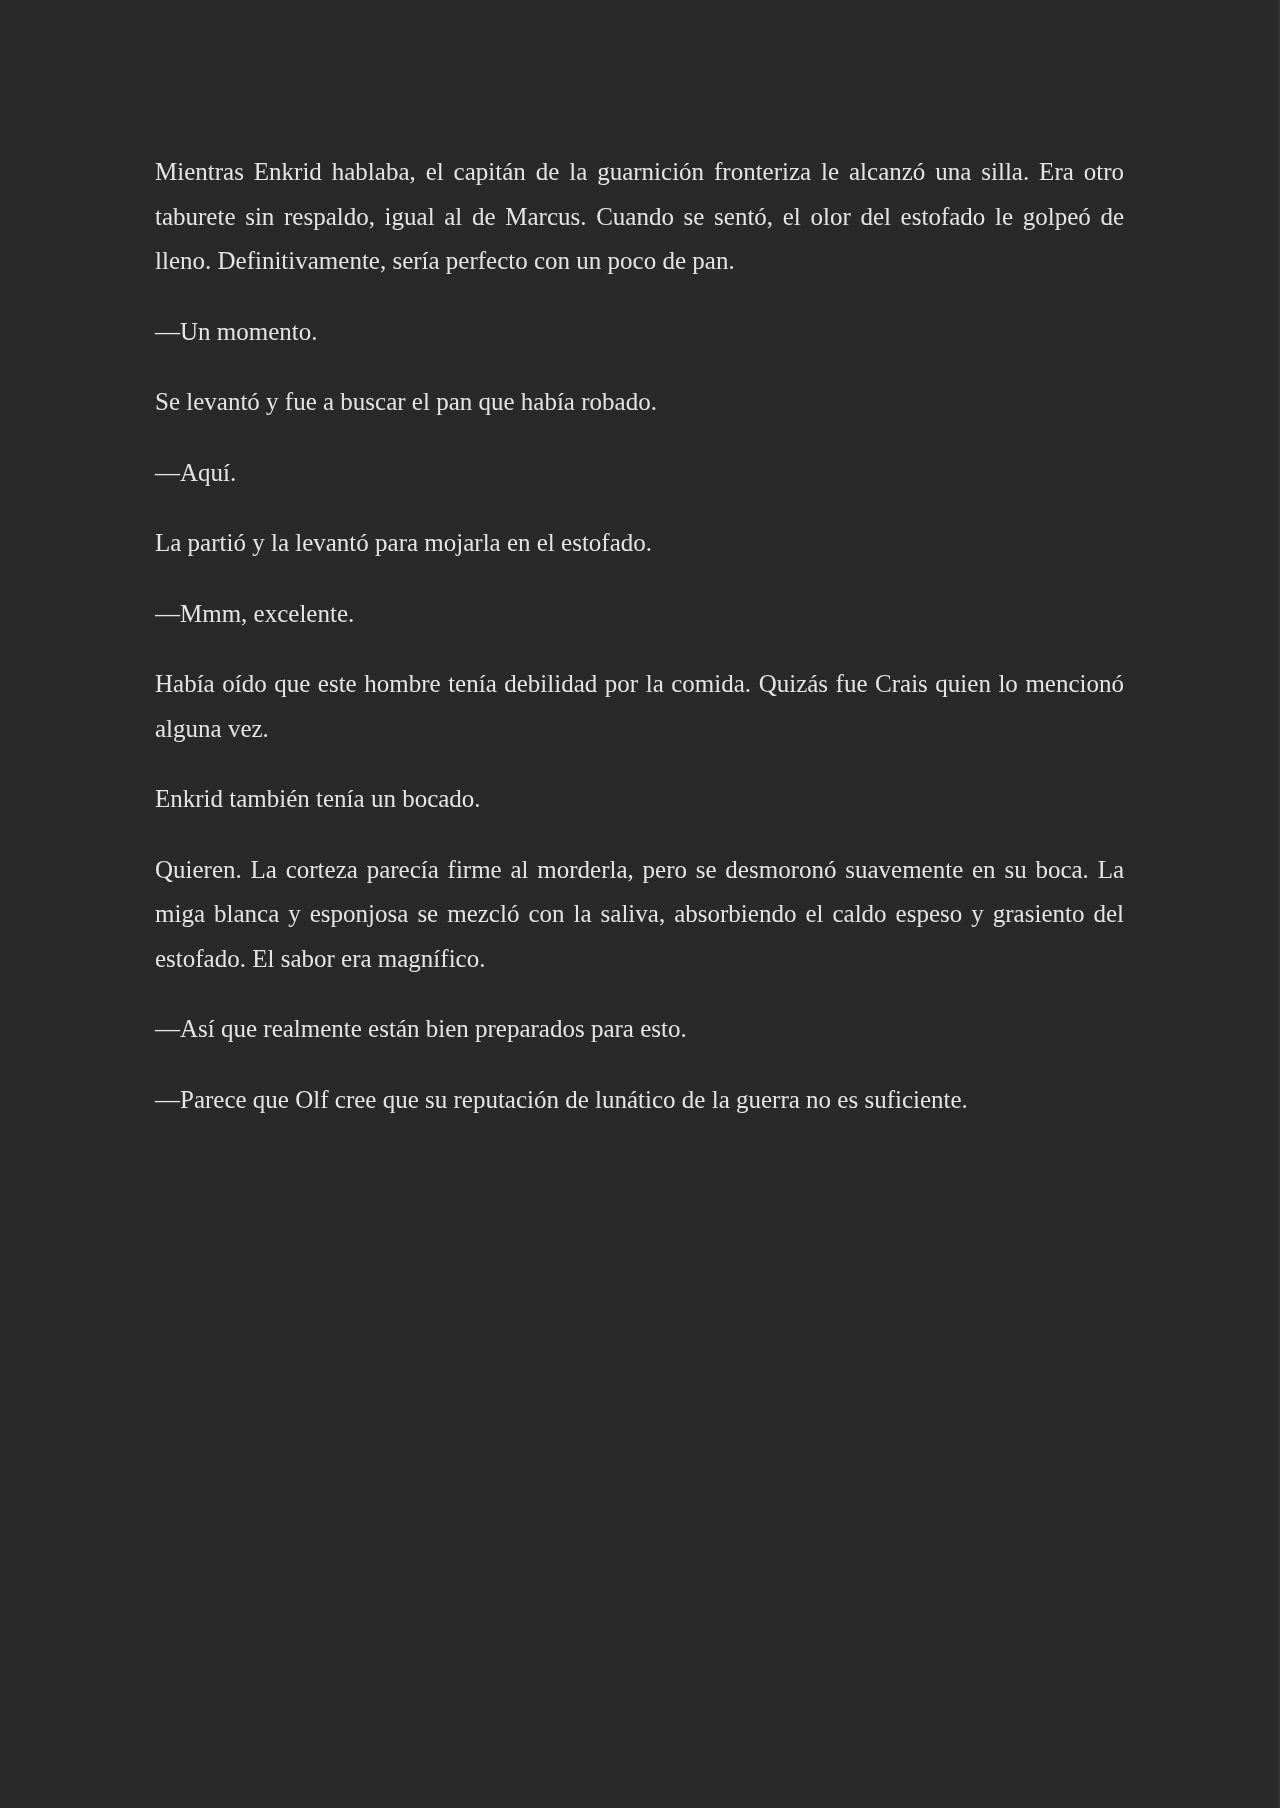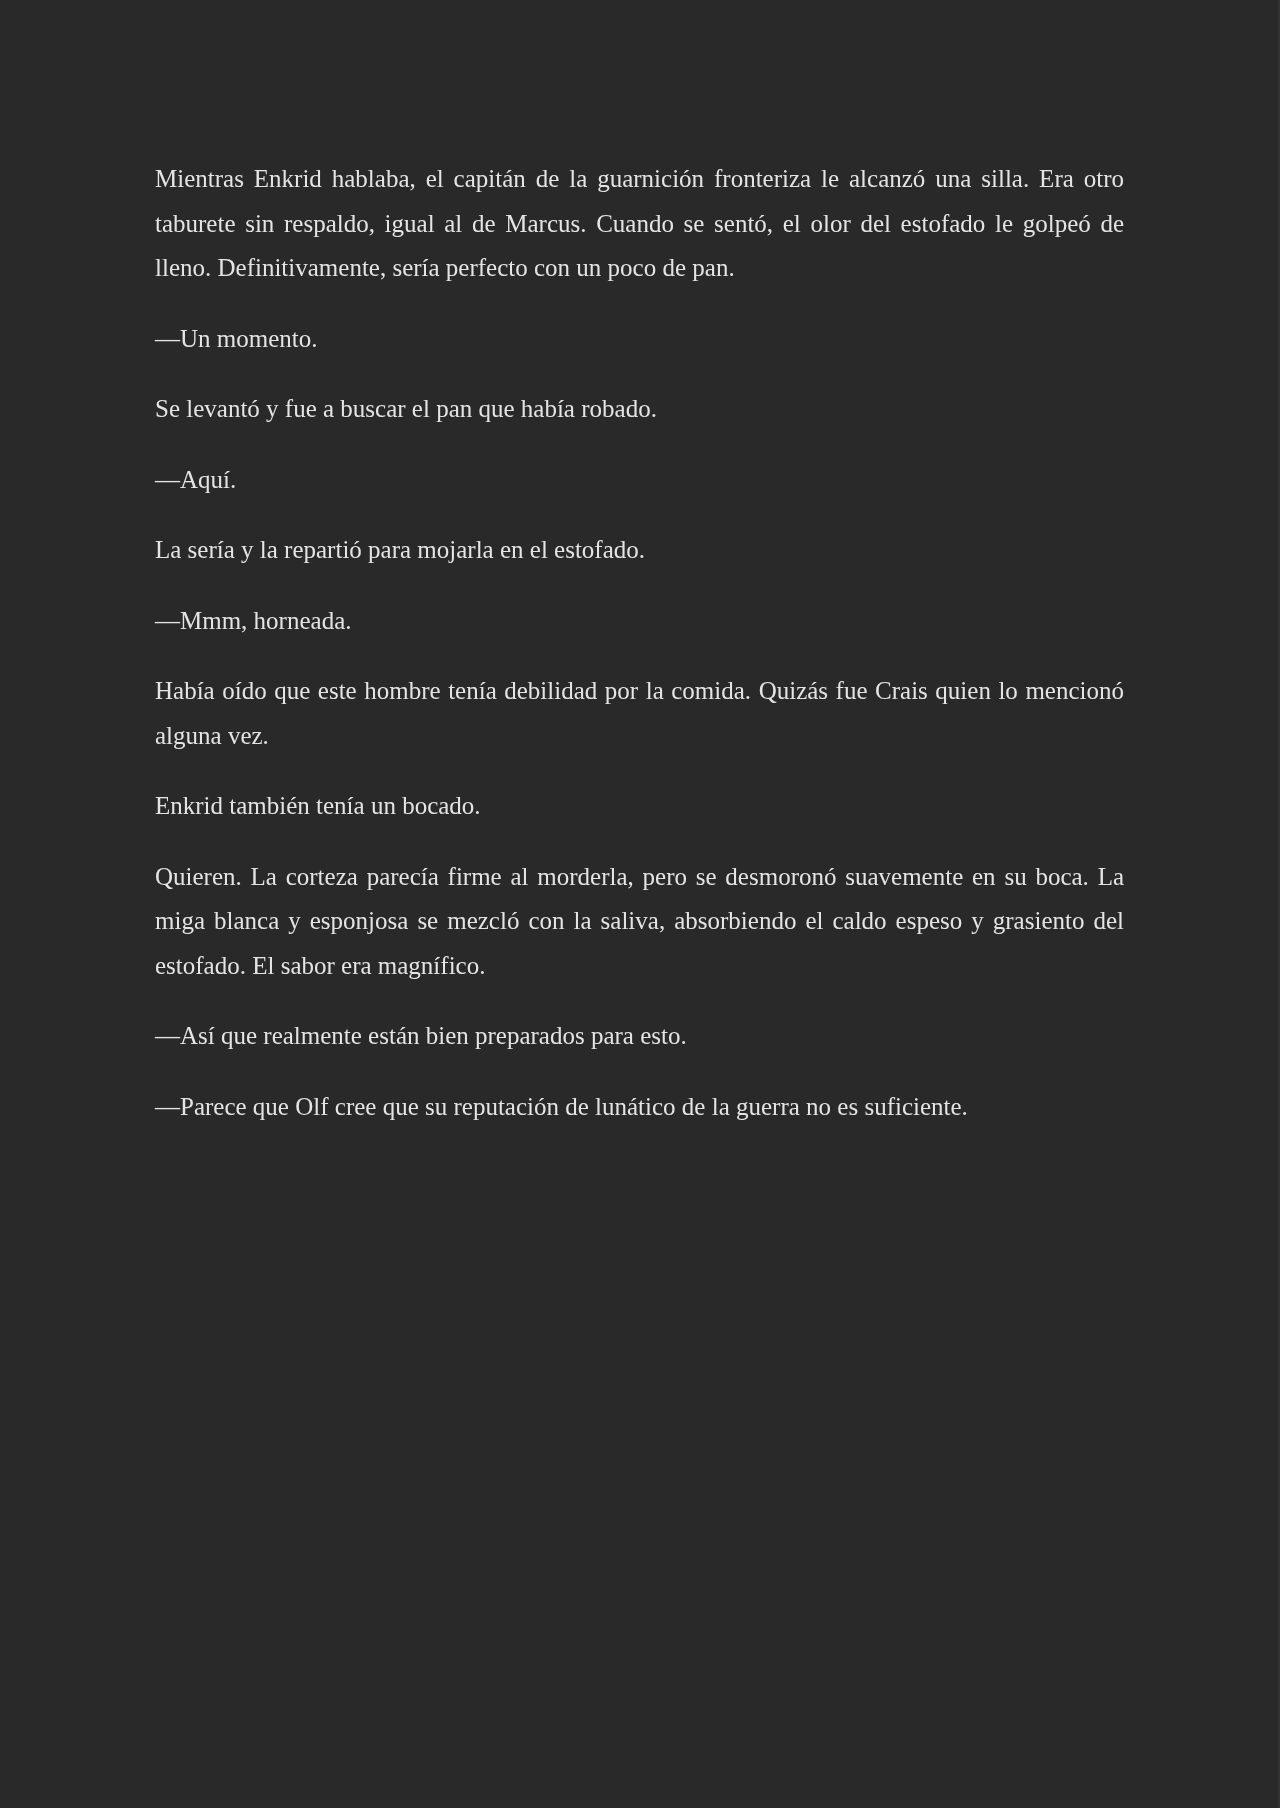--- a/index.html
+++ b/index.html
@@ -21,39 +21,39 @@
       height: 1808px;
       background: #333333;
     }
     .page {
       position: absolute;
       left: 155px;
       top: 150px;
       width: 969px;
     }
     .page p {
-      margin: 7px 0 26px 0;
+      margin: 0 0 26px 0;
       font-family: "Liberation Serif", "DejaVu Serif", serif;
       font-size: 25px;
       line-height: 44.5px;
       color: #e4e4e4;
       text-align: justify;
       letter-spacing: 0;
     }
   </style>
 </head>
 <body>
 
 <div class="right-edge"></div>
 
 <main class="page">
   <p>Mientras Enkrid hablaba, el capitán de la guarnición fronteriza le alcanzó una silla. Era otro taburete sin respaldo, igual al de Marcus. Cuando se sentó, el olor del estofado le golpeó de lleno. Definitivamente, sería perfecto con un poco de pan.</p>
   <p>—Un momento.</p>
   <p>Se levantó y fue a buscar el pan que había robado.</p>
   <p>—Aquí.</p>
-  <p>La sería y la repartió para mojarla en el estofado.</p>
-  <p>—Mmm, horneada.</p>
+  <p>La partió y la levantó para mojarla en el estofado.</p>
+  <p>—Mmm, excelente.</p>
   <p>Había oído que este hombre tenía debilidad por la comida. Quizás fue Crais quien lo mencionó alguna vez.</p>
   <p>Enkrid también tenía un bocado.</p>
   <p>Quieren. La corteza parecía firme al morderla, pero se desmoronó suavemente en su boca. La miga blanca y esponjosa se mezcló con la saliva, absorbiendo el caldo espeso y grasiento del estofado. El sabor era magnífico.</p>
   <p>—Así que realmente están bien preparados para esto.</p>
   <p>—Parece que Olf cree que su reputación de lunático de la guerra no es suficiente.</p>
 </main>
 
 </body></html>

